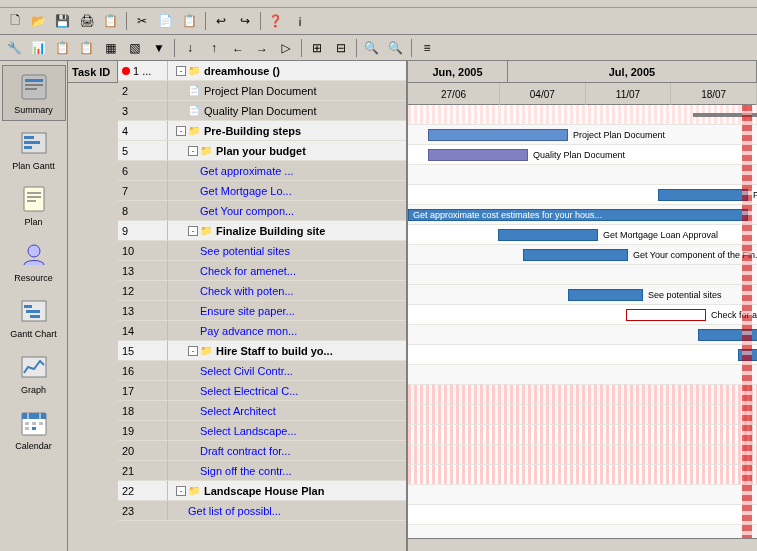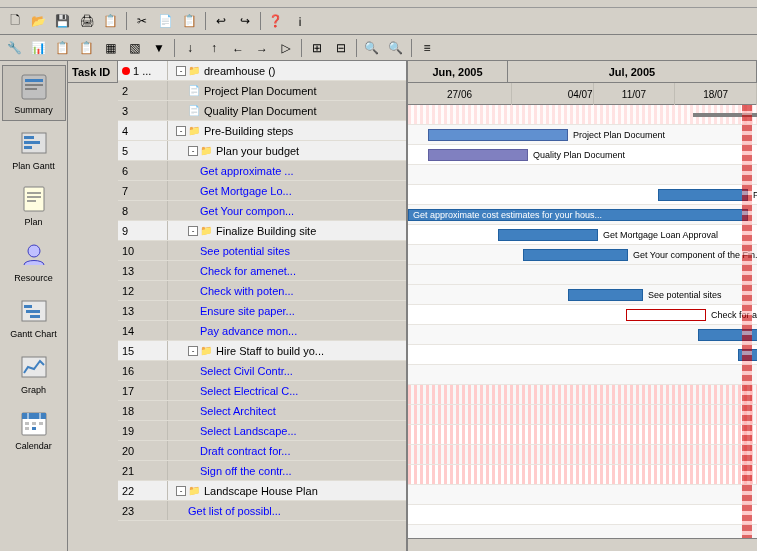--- a/index.html
+++ b/index.html
@@ -174,21 +174,21 @@
       background: white; flex-shrink: 0;
     }
 
     .task-icon {
       width: 14px; height: 14px;
       display: inline-flex; align-items: center; justify-content: center;
       margin-right: 2px; flex-shrink: 0; font-size: 10px;
     }
 
     .link-text { color: #0000ff; }
-    .bold-text { font-weight: normal; }
+    .bold-text { font-weight: bold; }
 
     
     .gantt-chart {
       flex: 1;
       display: flex;
       flex-direction: column;
       overflow: hidden;
       position: relative;
     }
 
@@ -576,24 +576,24 @@
         <div class="gantt-header">
           <div class="gantt-header-top">
             <div class="gantt-month-cell" style="width:100px; border-left:none;">
               <span>Jun, 2005</span>
             </div>
             <div class="gantt-month-cell" style="flex:1; border-left:none;">
               <span>Jul, 2005</span>
             </div>
           </div>
           <div class="gantt-header-bottom">
-            <div class="gantt-week-cell" style="width:104px;">
+            <div class="gantt-week-cell" style="width:92px;">
               <span>27/06</span>
             </div>
-            <div class="gantt-week-cell" style="flex:1;justify-content:flex-end;">
+            <div class="gantt-week-cell" style="flex:1;">
               <span>04/07</span>
             </div>
             <div class="gantt-week-cell" style="flex:1;">
               <span>11/07</span>
             </div>
             <div class="gantt-week-cell" style="flex:1;">
               <span>18/07</span>
             </div>
           </div>
         </div>

